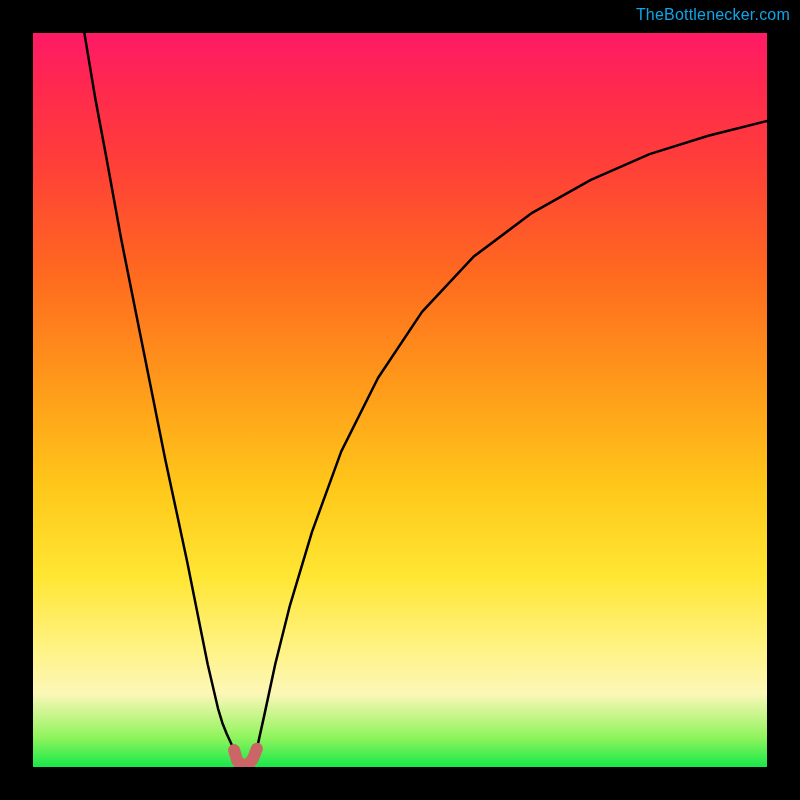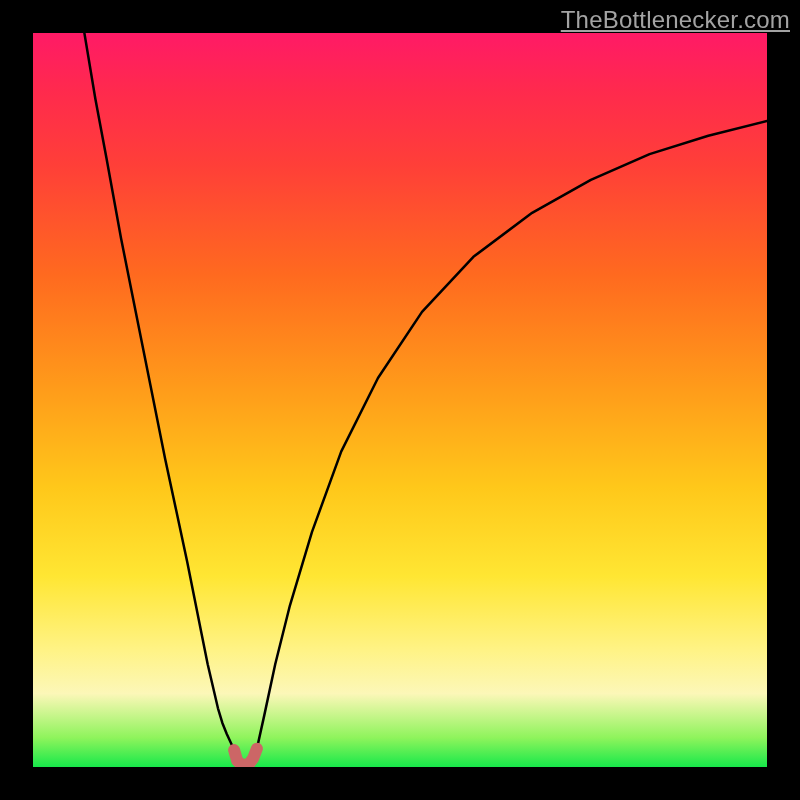--- a/index.html
+++ b/index.html
@@ -46,25 +46,24 @@
     left: 0;
     top: 0;
     width: 734px;
     height: 734px;
     pointer-events: none;
   }
   .watermark {
     position: absolute;
     top: 6px;
     right: 10px;
-    color: #a3a3a3;
-    font-size: 24px;
+    color: #0ea5e9;
+    font-size: 16px;
     letter-spacing: 0.2px;
     font-weight: 500;
-    text-decoration: underline;
   }
 </style>
 </head>
 <body>
 
 <div class="frame">
 
   <div class="watermark">TheBottlenecker.com</div>
 
   <div class="plot-area">

